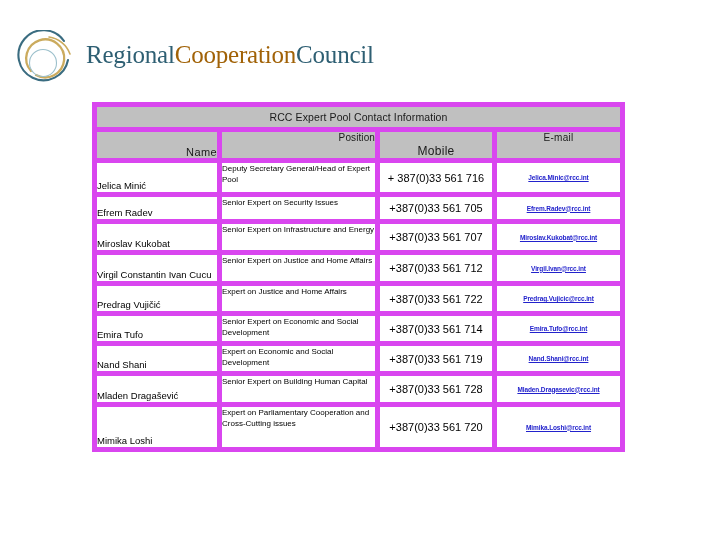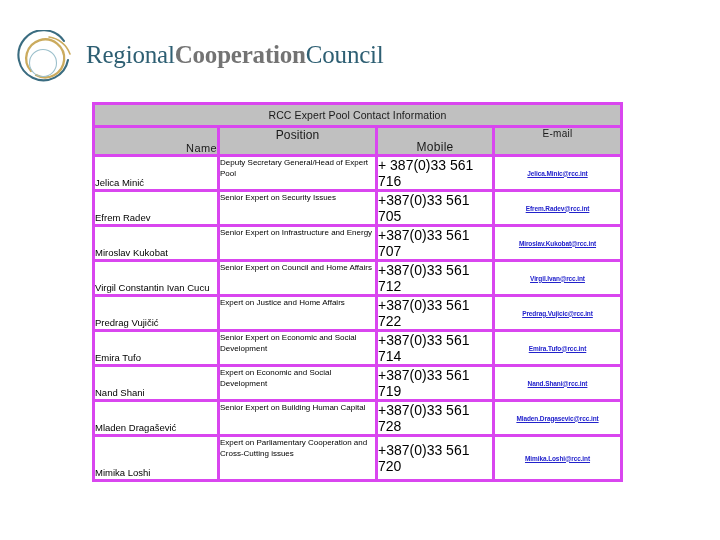--- a/index.html
+++ b/index.html
@@ -34,34 +34,34 @@
     position: absolute;
     left: 72px;
     top: 12px;
     font-family: "Liberation Serif", "DejaVu Serif", serif;
     font-size: 25px;
     line-height: 30px;
     white-space: nowrap;
     letter-spacing: -0.2px;
   }
   .wm-teal  { color: #2e5f73; }
-  .wm-gold  { color: #737373; font-weight: bold; }
+  .wm-gold  { color: #a16207; }
 
   
   #contact-table {
     position: absolute;
     left: 92px;
     top: 102px;
     width: 528px;
     border-collapse: collapse;
     table-layout: fixed;
     border: 2px solid #000000;
   }
   #contact-table td, #contact-table th {
-    border: 3px solid #d946ef;
+    border: 5px solid #d946ef;
     padding: 0;
     font-weight: normal;
   }
   .tbl-title {
     background: #c0c0c0;
     text-align: center;
     font-size: 10.5px;
     font-weight: bold;
     color: #1a1a1a;
     height: 20px;
@@ -74,24 +74,24 @@
     color: #1a1a1a;
   }
   .hdr-name {
     text-align: right;
     vertical-align: bottom;
     padding: 0 0 3px 6px;
     font-size: 11px;
     letter-spacing: 0.4px;
   }
   .hdr-position {
-    text-align: center;
+    text-align: right;
     vertical-align: top;
     padding: 3px 0 0 6px;
-    font-size: 12px;
+    font-size: 10px;
     letter-spacing: 0.1px;
   }
   .hdr-mobile {
     text-align: center;
     vertical-align: bottom;
     padding: 0 0 3px 0;
     font-size: 12px;
     letter-spacing: 0.3px;
   }
   .hdr-email {
@@ -114,22 +114,22 @@
   .cell-position {
     vertical-align: top;
     text-align: left;
     padding: 3px 3px 0 5px;
     font-size: 8px;
     color: #000000;
     line-height: 11px;
   }
   .cell-mobile {
     vertical-align: middle;
-    text-align: left;
-    font-size: 14px;
+    text-align: center;
+    font-size: 11px;
     color: #000000;
   }
   .cell-email {
     vertical-align: middle;
     text-align: center;
     font-size: 6.5px;
     padding: 0 2px;
   }
   .cell-email a {
     color: #2222cc;
@@ -189,21 +189,21 @@
         <td class="cell-email"><a href="#">Efrem.Radev@rcc.int</a></td>
       </tr>
       <tr style="height: 31px;">
         <td class="cell-name">Miroslav Kukobat</td>
         <td class="cell-position">Senior Expert on Infrastructure and Energy</td>
         <td class="cell-mobile">+387(0)33 561 707</td>
         <td class="cell-email"><a href="#">Miroslav.Kukobat@rcc.int</a></td>
       </tr>
       <tr style="height: 31px;">
         <td class="cell-name">Virgil Constantin Ivan Cucu</td>
-        <td class="cell-position">Senior Expert on Council and Home Affairs</td>
+        <td class="cell-position">Senior Expert on Justice and Home Affairs</td>
         <td class="cell-mobile">+387(0)33 561 712</td>
         <td class="cell-email"><a href="#">Virgil.Ivan@rcc.int</a></td>
       </tr>
       <tr style="height: 30px;">
         <td class="cell-name">Predrag Vujičić</td>
         <td class="cell-position">Expert on Justice and Home Affairs</td>
         <td class="cell-mobile">+387(0)33 561 722</td>
         <td class="cell-email"><a href="#">Predrag.Vujicic@rcc.int</a></td>
       </tr>
       <tr style="height: 30px;">

